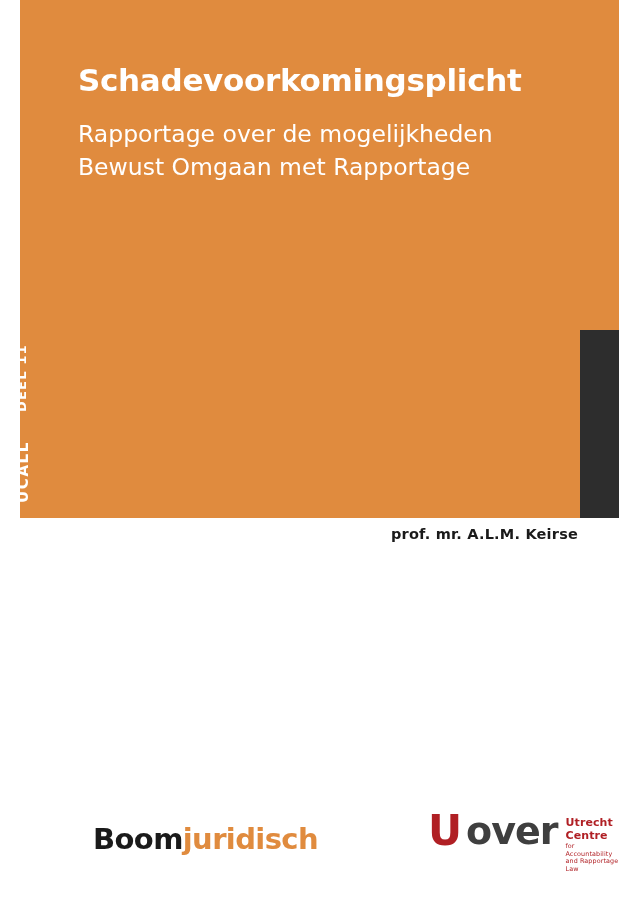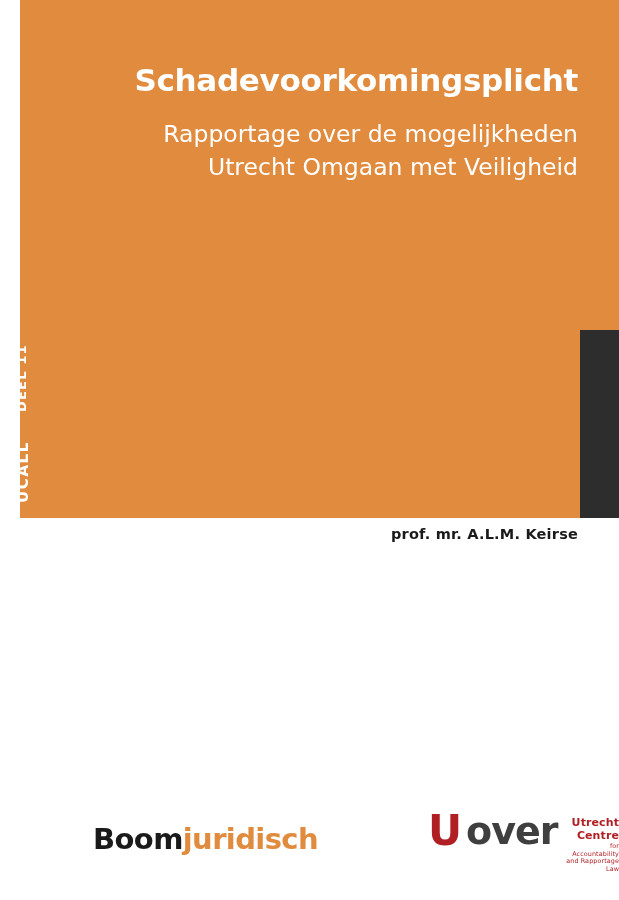--- a/index.html
+++ b/index.html
@@ -12,21 +12,20 @@
     background: #ffffff;
     font-family: "DejaVu Sans", sans-serif;
     overflow: hidden;
   }
   .cover {
     position: relative;
     width: 619px;
     height: 900px;
     background: #ffffff;
     overflow: hidden;
-    text-align: right;
   }
   
   .header-band {
     position: absolute;
     left: 0;
     top: 0;
     width: 619px;
     height: 518px;
     background: #e08b3e;
   }
@@ -161,21 +160,21 @@
 
 <div class="cover">
 
   <div class="header-band"></div>
   <div class="left-strip"></div>
 
   <div class="title">Schadevoorkomingsplicht</div>
 
   <div class="subtitle">
     <div>Rapportage over de mogelijkheden</div>
-    <div>Utrecht Omgaan met Veiligheid</div>
+    <div>Bewust Omgaan met Rapportage</div>
   </div>
 
   <div class="spine-tab"></div>
   <div class="spine-text spine-deel">DEEL 11</div>
   <div class="spine-text spine-ucall">UCALL</div>
 
   <div class="author">prof. mr. A.L.M. Keirse</div>
 
   <div class="boom-logo">
     <span class="boom">Boom</span><span class="juridisch">juridisch</span>

